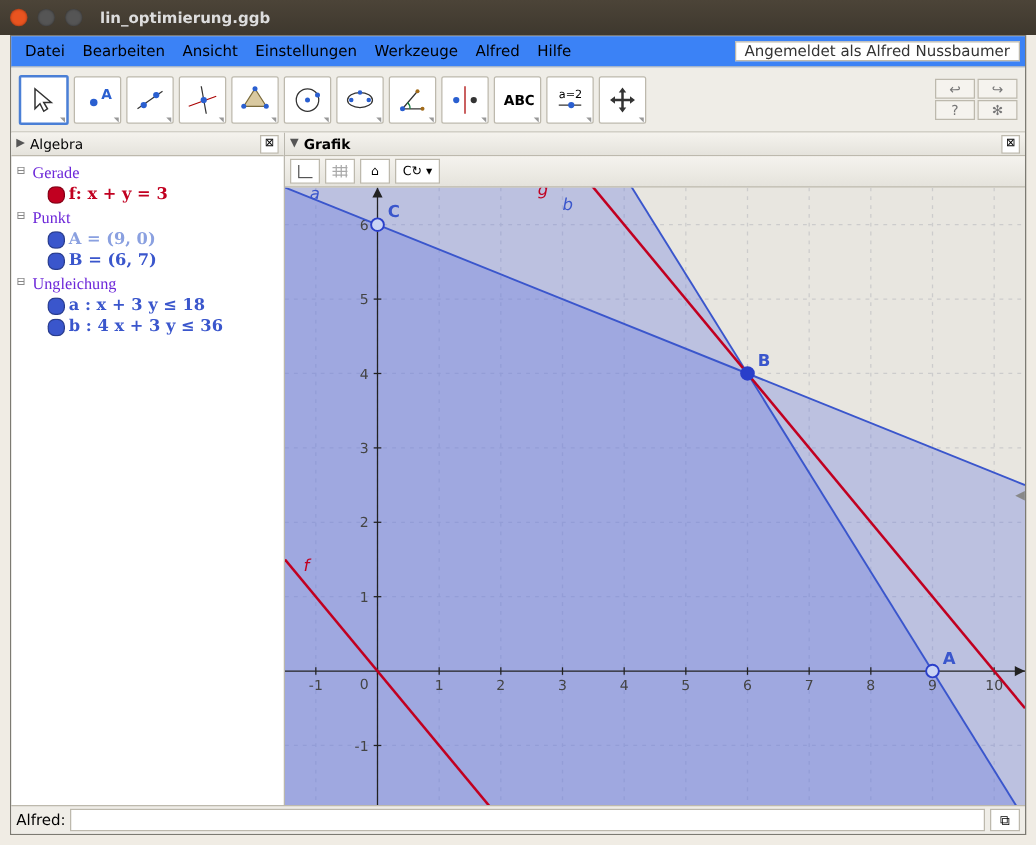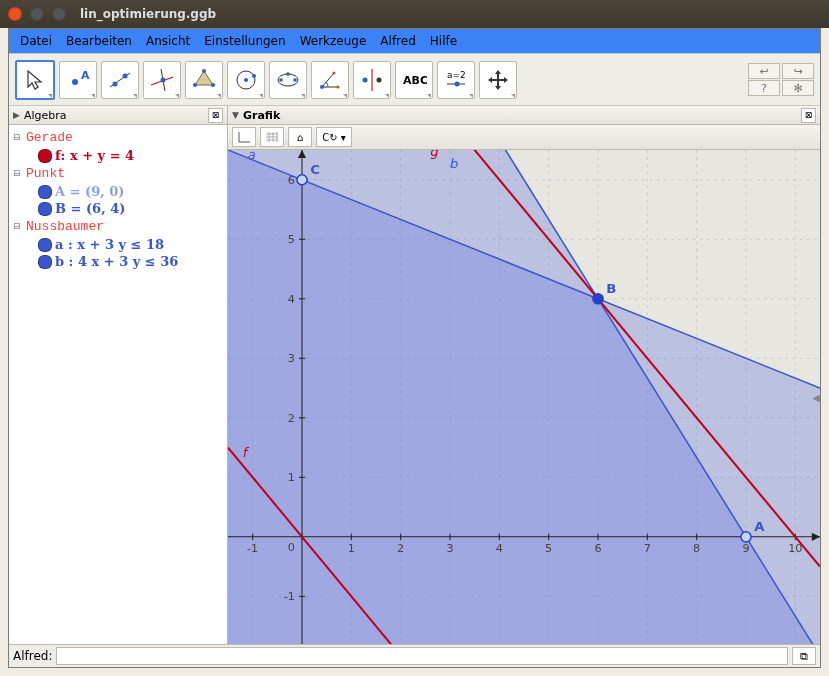--- a/index.html
+++ b/index.html
@@ -21,21 +21,21 @@
   .tool .dd{position:absolute;right:1px;bottom:0;width:0;height:0;border-left:4px solid transparent;border-top:4px solid #999;}
   .undo-area{margin-left:auto;display:flex;flex-direction:column;gap:1px;}
   .undo-row{display:flex;gap:2px;}
   .ubtn{width:30px;height:14px;border:1px solid #bdb9ad;background:#f5f3ee;display:flex;align-items:center;justify-content:center;font-size:11px;color:#777;}
   .mainrow{flex:1;display:flex;overflow:hidden;}
   .algebra{width:218px;border-right:1px solid #bab7ad;background:#fff;display:flex;flex-direction:column;}
   .pane-title{height:18px;background:linear-gradient(#f5f3ee,#e5e3dc);border-bottom:1px solid #bdb9ad;display:flex;align-items:center;padding:0 4px;font-size:11px;}
   .pane-title .tri{margin-right:4px;color:#555;font-size:9px;}
   .pane-title .close{margin-left:auto;border:1px solid #bdb9ad;width:13px;height:13px;display:flex;align-items:center;justify-content:center;font-size:9px;background:#fff;}
   .alg-body{flex:1;overflow:auto;padding:3px 2px;font-family:"DejaVu Serif",serif;font-size:13px;}
-  .alggroup{font-family:Liberation Mono, monospace;color:#ef4444;margin-top:1px;margin-bottom:1px;}
+  .alggroup{font-family:Liberation Serif, serif;color:#6d28d9;margin-top:1px;margin-bottom:1px;}
   .node{display:flex;align-items:center;padding-left:2px;line-height:17px;}
   .tw{width:11px;color:#888;font-size:9px;margin-right:2px;}
   .dot{width:12px;height:12px;border-radius:6px;margin-right:3px;border:1px solid rgba(0,0,0,.3);}
   .dot.red{background:#c10020;}
   .dot.blue{background:#3a56cc;}
   .obj{font-weight:bold;}
   .obj.red{color:#c10020;}
   .obj.blue{color:#3a56cc;}
   .obj.dim{color:#8aa0e0;font-weight:bold;}
   .graf-tb{height:24px;background:linear-gradient(#f5f3ee,#e5e3dc);border-bottom:1px solid #bdb9ad;display:flex;align-items:center;gap:4px;padding-left:4px;}
@@ -62,20 +62,21 @@
 
   <div class="content">
     <div class="menubar">
       <span>Datei</span>
       <span>Bearbeiten</span>
       <span>Ansicht</span>
       <span>Einstellungen</span>
       <span>Werkzeuge</span>
       <span>Alfred</span>
       <span>Hilfe</span>
+      <span class="login">Angemeldet als Alfred Nussbaumer</span>
     </div>
 
     <div class="toolbar">
       <div class="tool sel">
           <svg viewBox="0 0 26 26">
             <path d="M6 4 L6 20 L10 16 L13 22 L16 20 L13 15 L19 15 Z" fill="#fff" stroke="#333" stroke-width="1.2"></path>
           </svg>
           <div class="dd"></div>
         </div>
       <div class="tool">
@@ -185,39 +186,39 @@
           <span class="close">⊠</span>
         </div>
         <div class="alg-body">
           <div class="node">
               <span class="tw">⊟</span>
               <span class="alggroup">Gerade</span>
             </div>
           <div class="node" style="padding-left:14px">
               <span class="tw"></span>
               <span class="dot red"></span>
-              <span class="obj red">f: x + y = 4</span>
+              <span class="obj red">f: x + y = 3</span>
             </div>
           <div class="node">
               <span class="tw">⊟</span>
               <span class="alggroup">Punkt</span>
             </div>
           <div class="node" style="padding-left:14px">
               <span class="tw"></span>
               <span class="dot blue"></span>
               <span class="obj dim">A = (9, 0)</span>
             </div>
           <div class="node" style="padding-left:14px">
               <span class="tw"></span>
               <span class="dot blue"></span>
-              <span class="obj blue">B = (6, 4)</span>
+              <span class="obj blue">B = (6, 7)</span>
             </div>
           <div class="node">
               <span class="tw">⊟</span>
-              <span class="alggroup">Nussbaumer</span>
+              <span class="alggroup">Ungleichung</span>
             </div>
           <div class="node" style="padding-left:14px">
               <span class="tw"></span>
               <span class="dot blue"></span>
               <span class="obj blue">a : x + 3 y ≤ 18</span>
             </div>
           <div class="node" style="padding-left:14px">
               <span class="tw"></span>
               <span class="dot blue"></span>
               <span class="obj blue">b : 4 x + 3 y ≤ 36</span>

